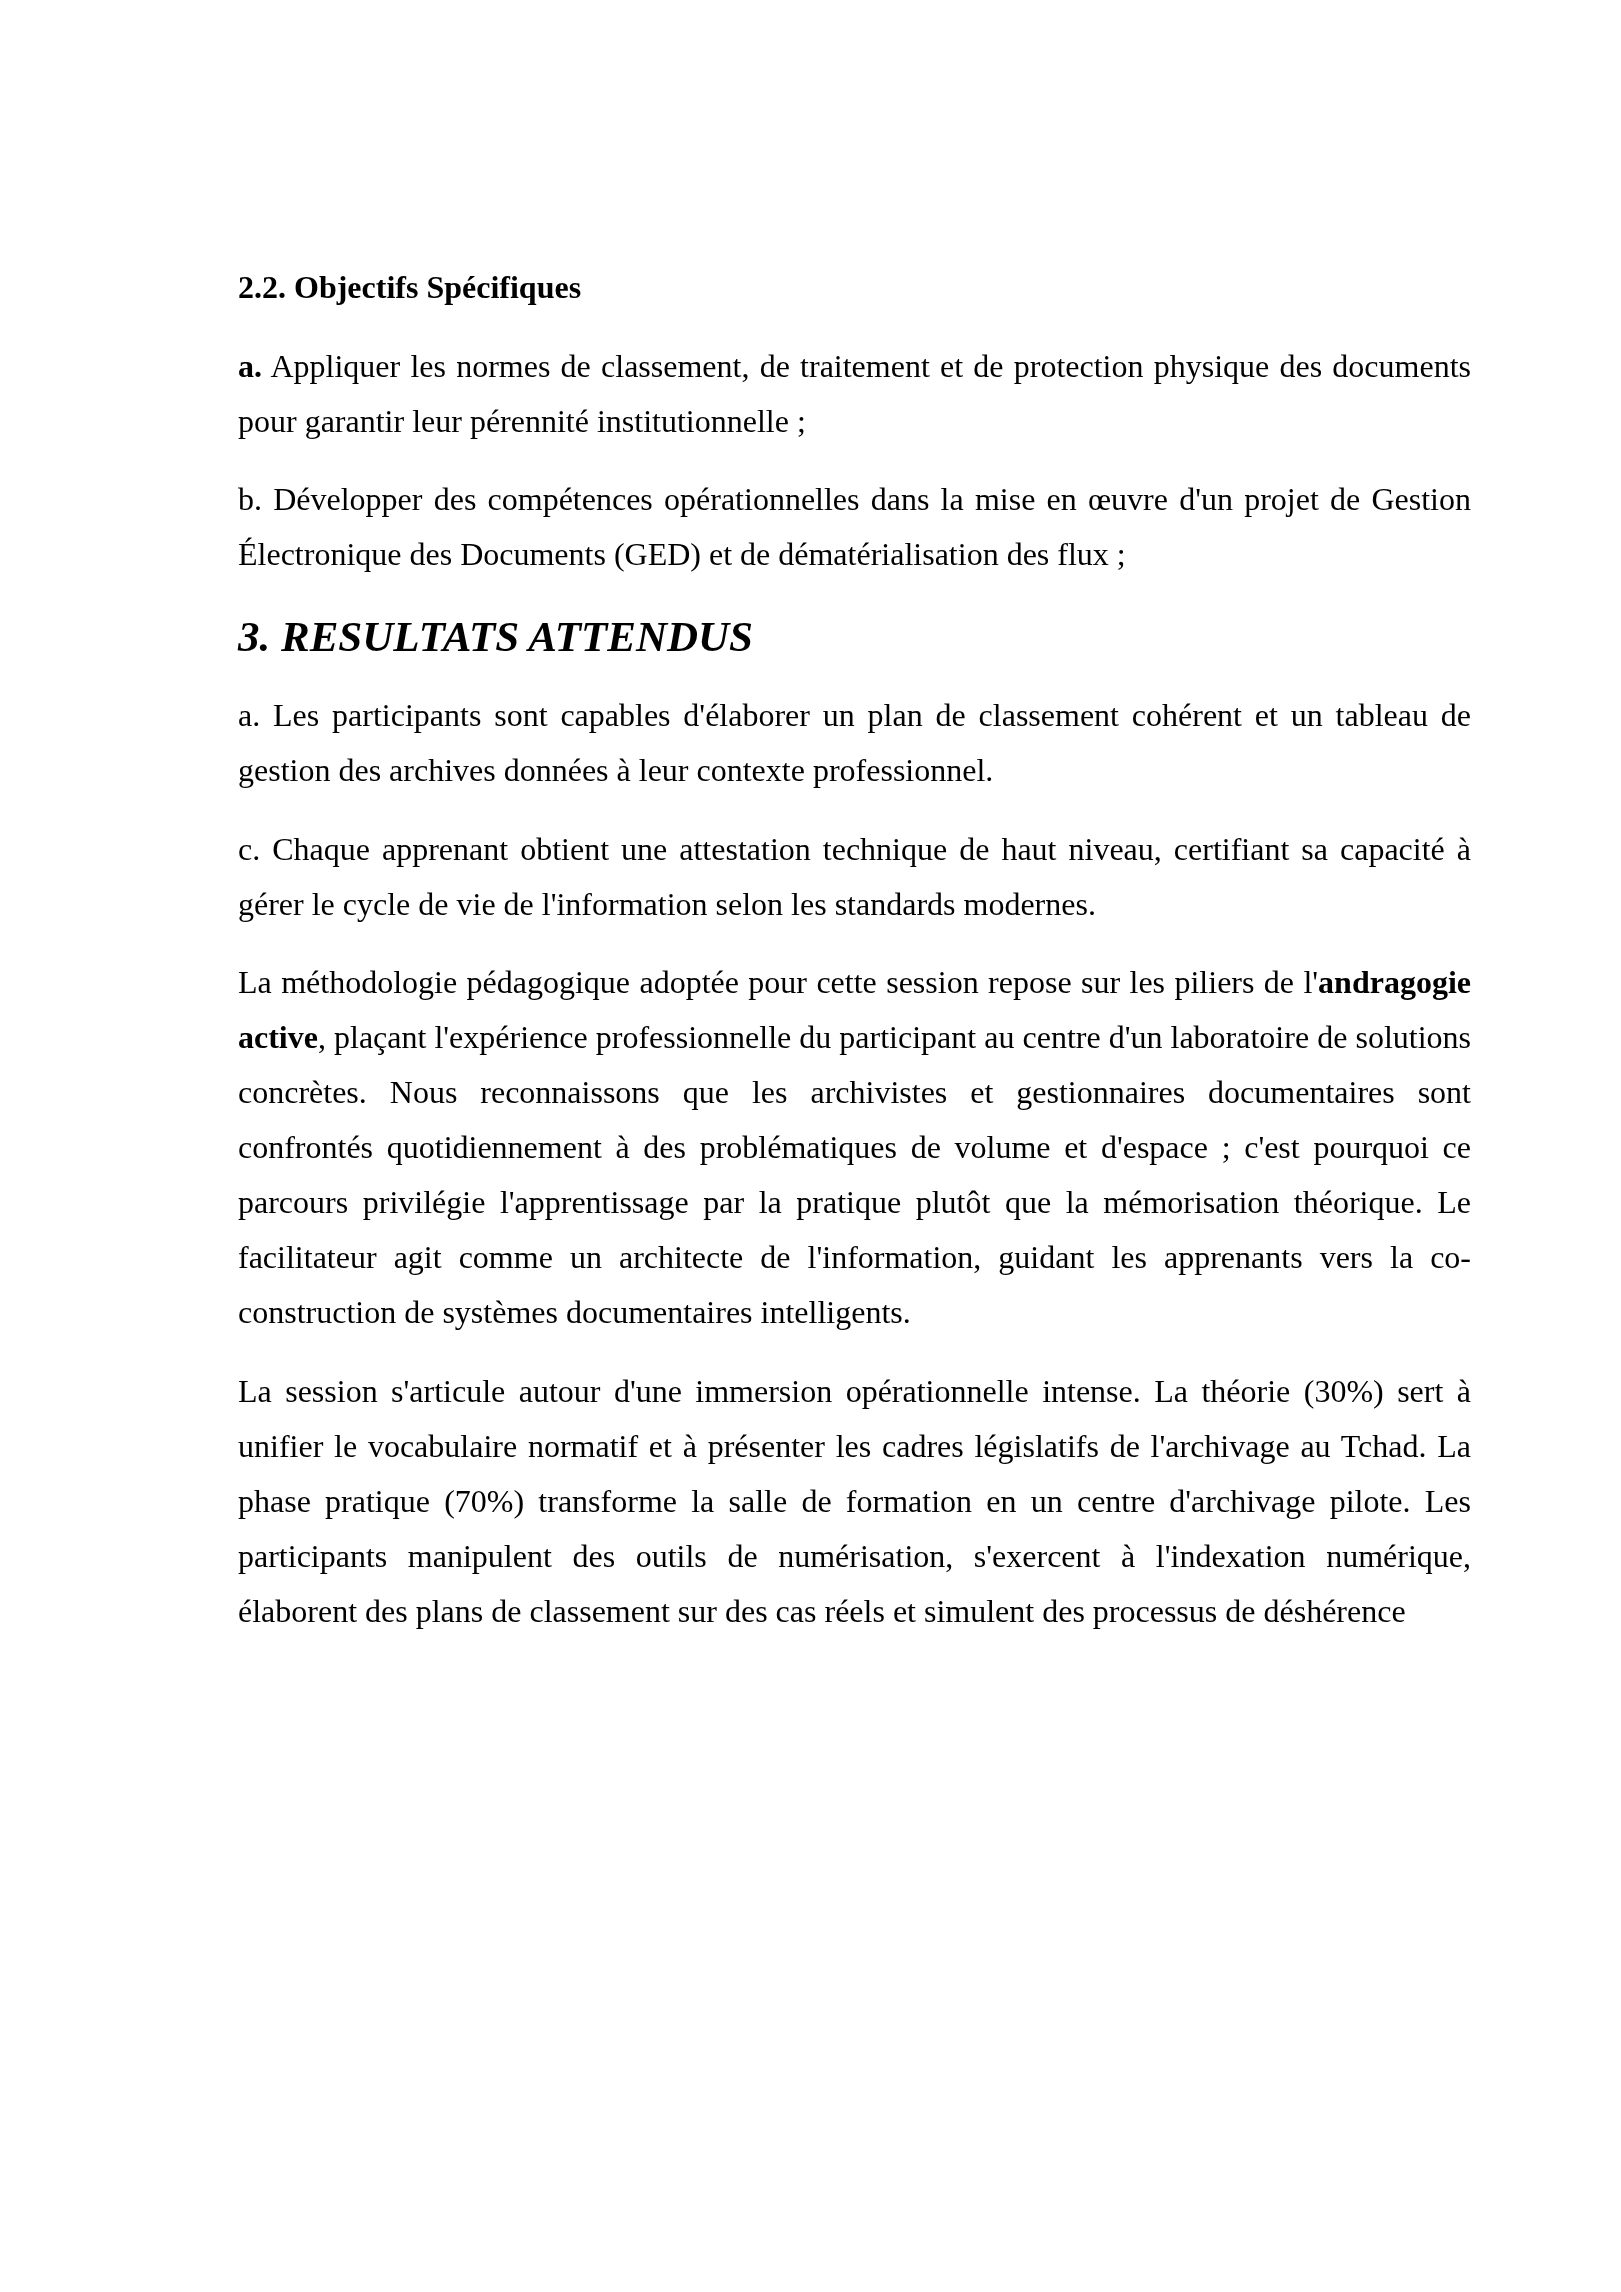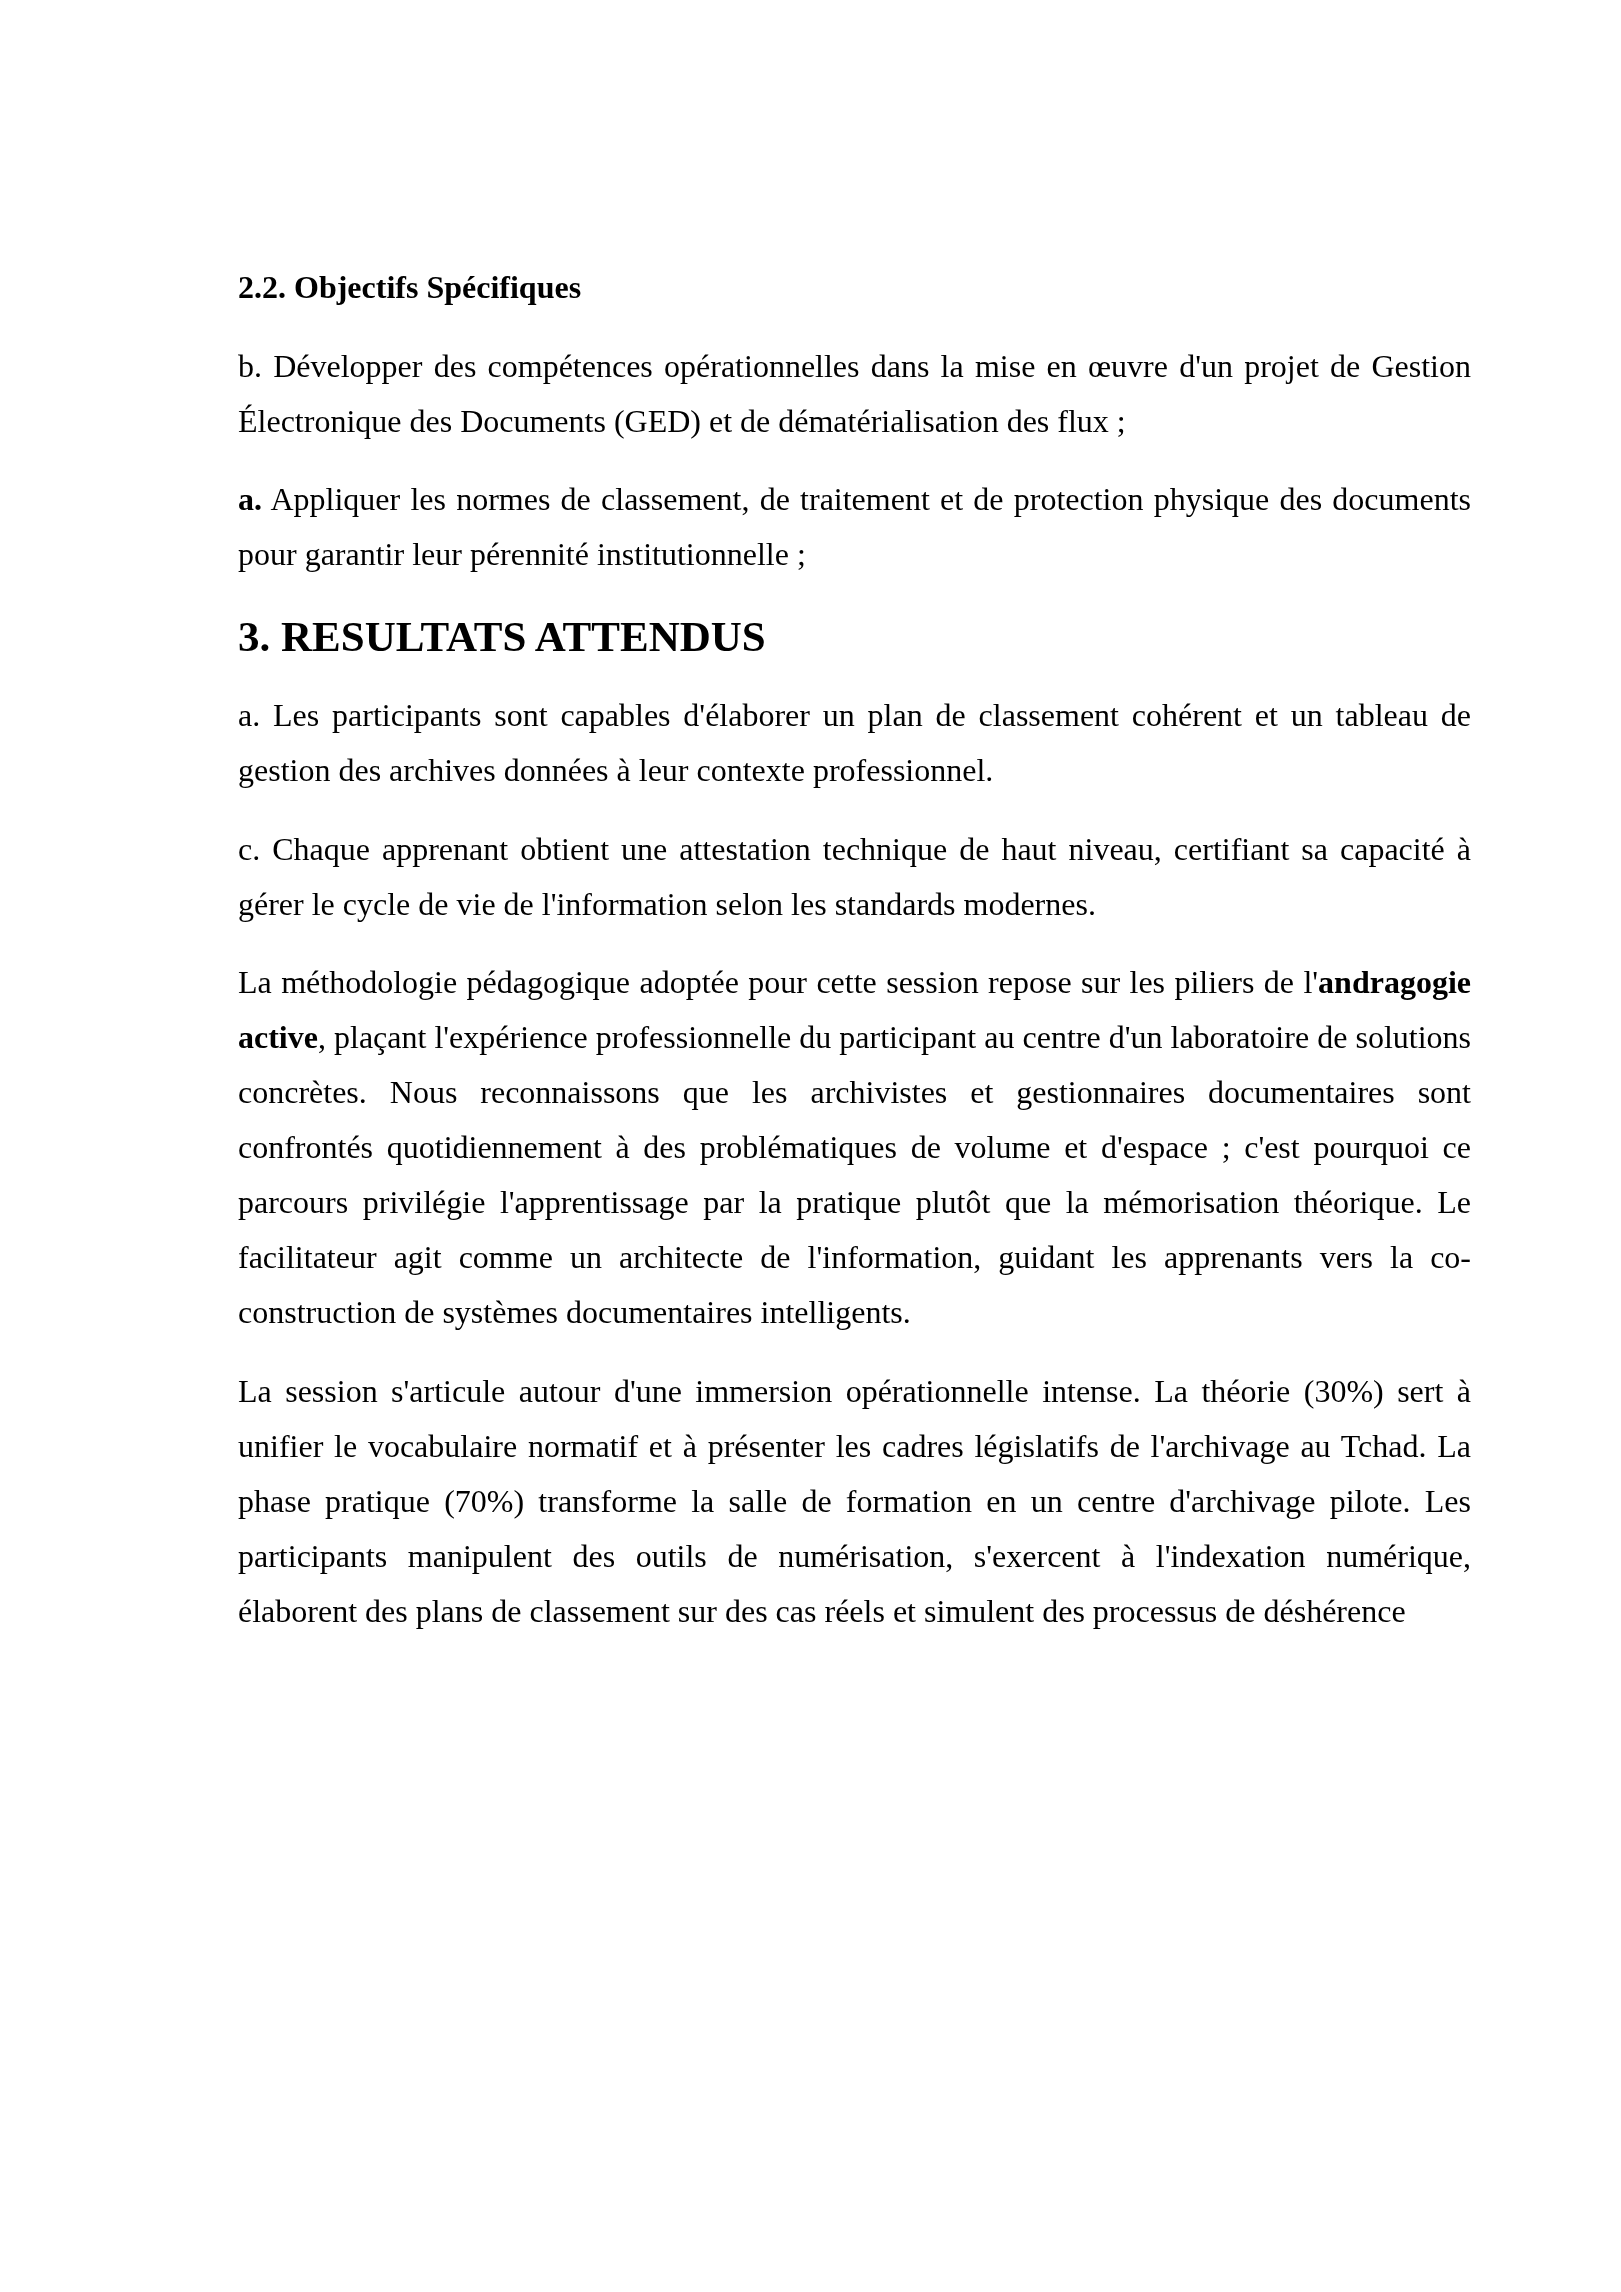--- a/index.html
+++ b/index.html
@@ -33,34 +33,35 @@
     font-size: 32px;
     line-height: 55px;
     font-weight: bold;
     margin: 0 0 23.5px 0;
   }
   .content h1 {
     font-size: 43px;
     line-height: 61px;
     font-weight: bold;
     margin: 9.8px 0 21.6px 0;
+    font-style: italic;
   }
   b { font-weight: bold; }
 </style>
 </head>
 <body>
 
 <div class="page">
   <div class="content">
 
     <h2>2.2. Objectifs Spécifiques</h2>
 
+    <p><b>a.</b><span> Appliquer les normes de classement, de traitement et de protection physique des documents pour garantir leur pérennité institutionnelle ;</span></p>
+
     <p>b. Développer des compétences opérationnelles dans la mise en œuvre d'un projet de Gestion Électronique des Documents (GED) et de dématérialisation des flux ;</p>
-
-    <p><b>a.</b><span> Appliquer les normes de classement, de traitement et de protection physique des documents pour garantir leur pérennité institutionnelle ;</span></p>
 
 
     <h1>3. RESULTATS ATTENDUS</h1>
 
     <p>a. Les participants sont capables d'élaborer un plan de classement cohérent et un tableau de gestion des archives données à leur contexte professionnel.</p>
 
 
     <p>c. Chaque apprenant obtient une attestation technique de haut niveau, certifiant sa capacité à gérer le cycle de vie de l'information selon les standards modernes.</p>
 
 

